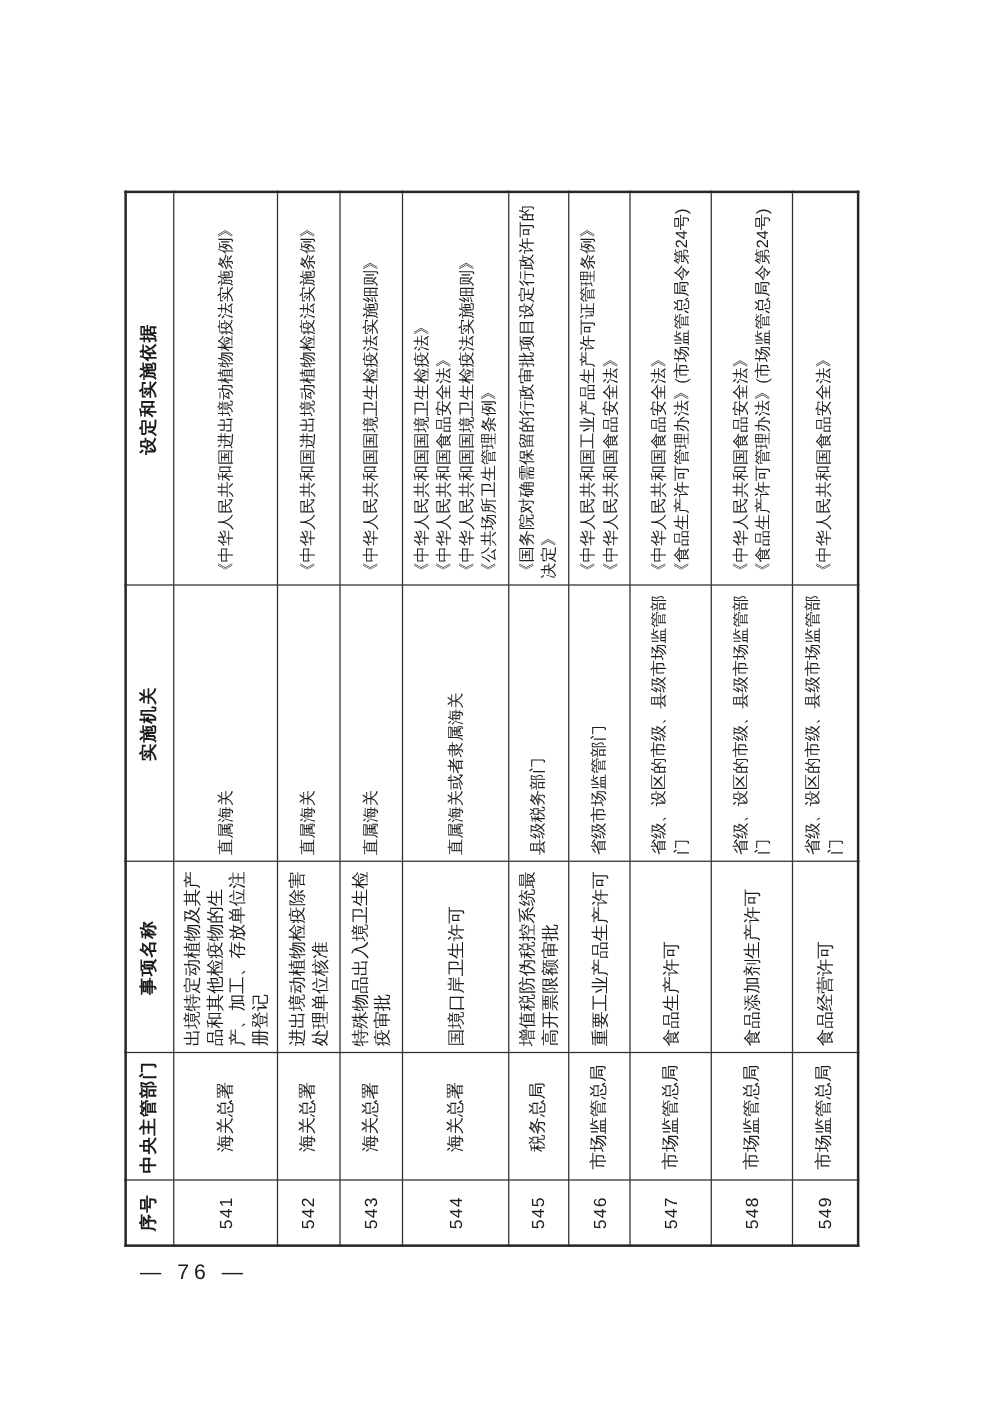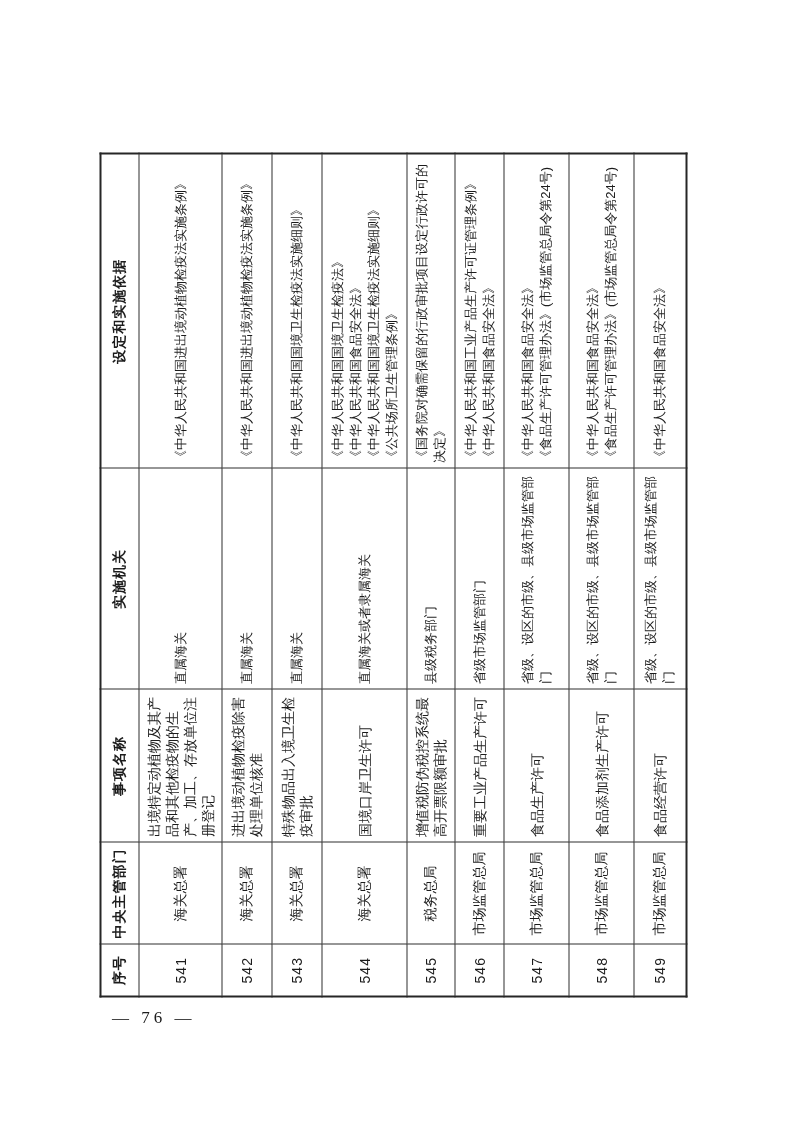--- a/index.html
+++ b/index.html
@@ -74,21 +74,21 @@
     line-height: 18px;
     white-space: pre-line;
   }
   .page-number {
     position: absolute;
     left: 112px;
     top: 1008px;
     font-size: 17px;
     letter-spacing: 4px;
     color: #1c1c1c;
-    font-family: Liberation Serif, serif;
+    font-family: Liberation Sans, sans-serif;
   }
 </style>
 </head>
 <body>
 
 <div id="page">
 
   <div class="table-rotator">
     <table class="approval-table">
       <colgroup>

